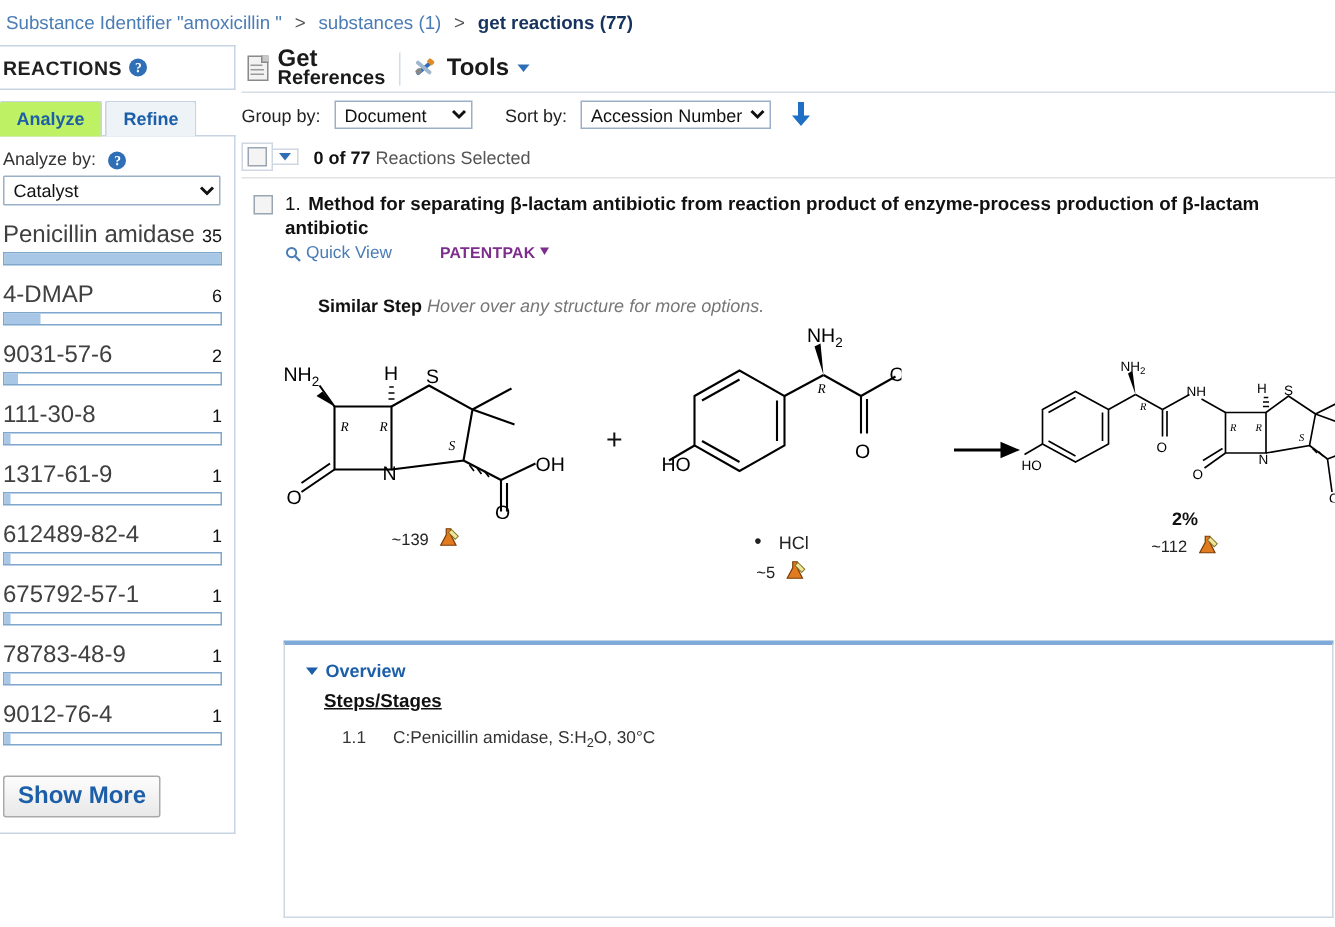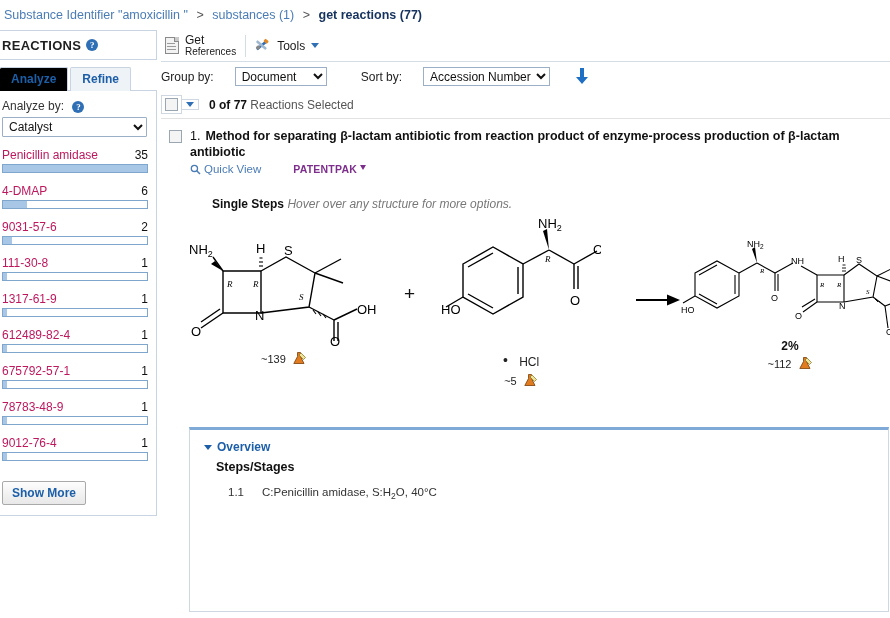--- a/index.html
+++ b/index.html
@@ -47,78 +47,78 @@
     font-family:"Liberation Serif", serif;
   }
 
   .tabs { display:flex; margin-top:5px; height:26px; align-items:flex-end; position:relative; }
   .tab {
     border:1px solid #c8d4e2; border-bottom:none;
     padding:4px 11px 5px 11px; font-size:12px; font-weight:bold;
     color:#1c5fa8; background:#eef3f8; cursor:pointer;
     border-radius:2px 2px 0 0; margin-right:2px; line-height:14px;
   }
-  .tab.active { background:#000000; color:#1c5fa8; position:relative; z-index:3; }
+  .tab.active { background:#bef264; color:#1c5fa8; position:relative; z-index:3; }
   .tab:first-child { border-left:none; }
 
   .sb-body {
     border:1px solid #c8d4e2; border-left:none; border-top:1px solid #c8d4e2;
     background:#fff; padding:8px 8px 10px 2px; margin-top:-1px;
     min-height:370px;
   }
   .analyze-label { font-size:12px; color:#333; margin-bottom:4px; }
   select.dd {
     width:145px; height:20px; font-size:12px; font-family:"Liberation Sans", sans-serif;
     border:1px solid #9bb0c6; background:#fff; color:#111; padding:1px 2px;
     border-radius:1px;
   }
 
   .facet { margin-top:11px; }
   .facet-row { display:flex; justify-content:space-between; align-items:baseline; }
-  .facet-name { font-size:12px; color:#be185d; white-space:nowrap; overflow:hidden; }
+  .facet-name { font-size:16px; color:#404040; white-space:nowrap; overflow:hidden; }
   .facet-count { font-size:12px; color:#111; padding-left:6px; }
   .bar-outer {
     margin-top:2px; height:9px; border:1px solid #7fa6cc; background:#fff;
   }
   .bar-inner { height:100%; background:#a8c6e5; }
 
   .showmore-wrap { margin-top:20px; }
   .btn-showmore {
     font-family:"Liberation Sans", sans-serif;
-    font-size:12px; font-weight:bold; color:#1c5fa8;
+    font-size:16px; font-weight:bold; color:#1c5fa8;
     background:linear-gradient(#fdfdfd,#e8e8e8);
     border:1px solid #a9a9a9; border-radius:2px;
     padding:4px 9px; cursor:pointer;
   }
 
   
   #main { flex:1 1 auto; padding-left:4px; }
 
   .toolbar {
     height:32px; display:flex; align-items:center;
     border-bottom:1px solid #d4dde6;
   }
   .tb-item { display:flex; align-items:center; padding:0 9px 0 4px; cursor:pointer; height:30px; }
   .tb-sep { width:1px; height:22px; background:#d4dde6; }
-  .tb-label { font-size:12px; font-weight:normal; color:#1a1a1a; line-height:12px; }
+  .tb-label { font-size:16px; font-weight:bold; color:#1a1a1a; line-height:12px; }
   .tb-label small { display:block; }
 
   .doc-icon { width:14px; height:17px; position:relative; margin-right:6px; }
   .doc-icon .sheet {
     position:absolute; inset:0; background:#f2f2f2; border:1px solid #8a8a8a;
   }
   .doc-icon .fold {
     position:absolute; right:0; top:0; width:5px; height:5px;
     background:#c9c9c9; border-left:1px solid #8a8a8a; border-bottom:1px solid #8a8a8a;
   }
   .doc-icon .ln { position:absolute; left:2px; height:1px; background:#9a9a9a; }
 
   .tools-icon { width:17px; height:15px; margin-right:5px; }
 
-  .ctrlbar { height:26px; display:flex; align-items:center; gap:16px; padding-top:3px; }
+  .ctrlbar { height:26px; display:flex; align-items:center; gap:4px; padding-top:3px; }
   .ctrl-label { font-size:12px; color:#222; margin-right:5px; }
   select.dd2 {
     height:19px; font-size:12px; font-family:"Liberation Sans", sans-serif;
     border:1px solid #9bb0c6; background:#fff; color:#111; padding:0 2px;
   }
   #groupby-select { width:92px; }
   #sortby-select { width:127px; }
   .arrow-down-btn {
     margin-left:9px; cursor:pointer; width:14px; height:17px;
   }
@@ -169,21 +169,21 @@
   .rxarrow { position:absolute; }
 
   
   #overview-panel {
     margin:10px 0 0 28px; width:700px; height:185px;
     border:1px solid #cfd8e2; border-top:3px solid #7fa9d6;
     background:#fff; padding:10px 0 0 14px;
   }
   .ov-head { font-size:12px; font-weight:bold; color:#1c5fa8; display:flex; align-items:center; cursor:pointer; }
   .ov-caret { width:0;height:0;border-left:4px solid transparent;border-right:4px solid transparent;border-top:5px solid #1c5fa8; margin-right:5px; }
-  .ov-sub { font-size:12.5px; font-weight:bold; color:#111; margin:6px 0 0 12px; }
+  .ov-sub { font-size:12.5px; font-weight:bold; color:#111; margin:6px 0 0 12px;text-decoration:underline; }
   .ov-line { font-size:11.5px; color:#333; margin:12px 0 0 24px; }
   .ov-line .idx { margin-right:18px; }
   sub { font-size:8.5px; }
 </style>
 </head>
 <body>
 
 <div id="breadcrumb">
   <span class="crumb">Substance Identifier "amoxicillin "</span>
   <span class="sep">&gt;</span>
@@ -369,21 +369,21 @@
             </svg>
             <span>Quick View</span>
           </span>
           <span class="patentpak">
             <span>PATENTPAK</span>
             <span class="pp-caret"></span>
           </span>
         </div>
 
         <div class="single-step">
-          <b>Single Steps</b>
+          <b>Similar Step</b>
           <i>Hover over any structure for more options.</i>
         </div>
       </div>
     </div>
 
     <div class="scheme">
 
       <div class="struct" style="left:28px; top:4px;">
         <svg width="190" height="125" viewBox="0 0 190 125">
           <g stroke="#000" stroke-width="1.4" fill="none">
@@ -566,18 +566,18 @@
       </div>
     </div>
 
     <div id="overview-panel">
       <div class="ov-head">
         <span class="ov-caret"></span>
         <span>Overview</span>
       </div>
       <div class="ov-sub">Steps/Stages</div>
       <div class="ov-line">
-        <span class="idx">1.1</span><span>C:Penicillin amidase, S:H</span><sub>2</sub><span>O, 40°C</span>
+        <span class="idx">1.1</span><span>C:Penicillin amidase, S:H</span><sub>2</sub><span>O, 30°C</span>
       </div>
     </div>
 
   </div>
 </div>
 
 </body></html>

